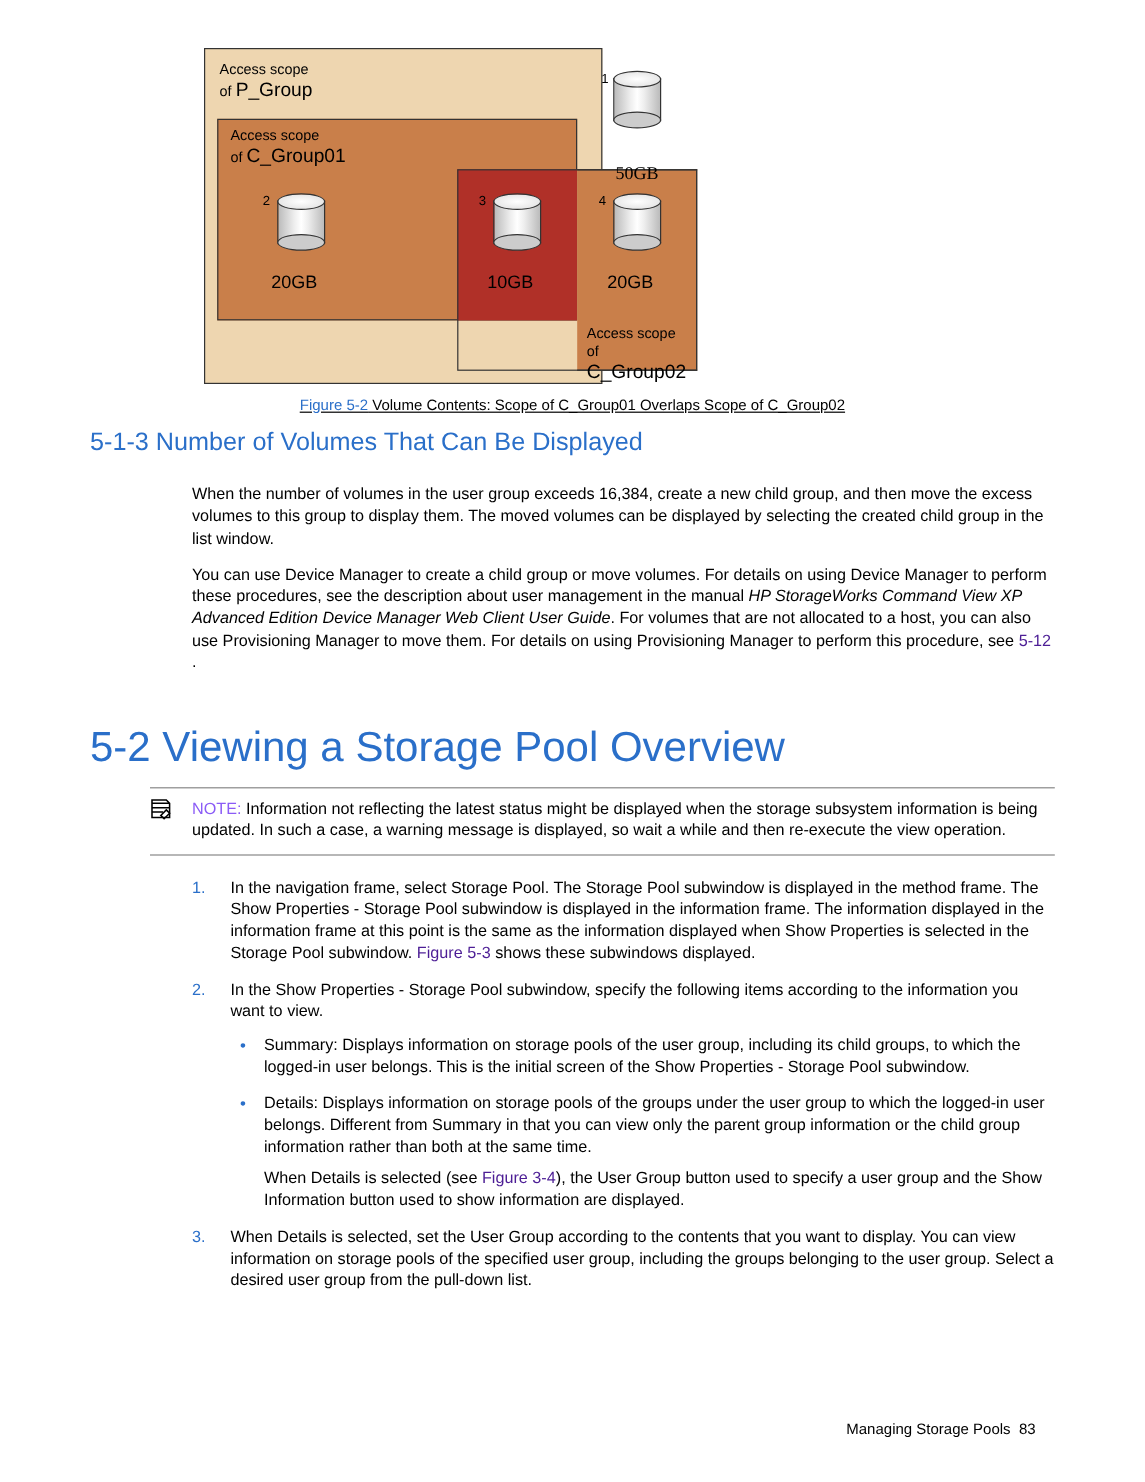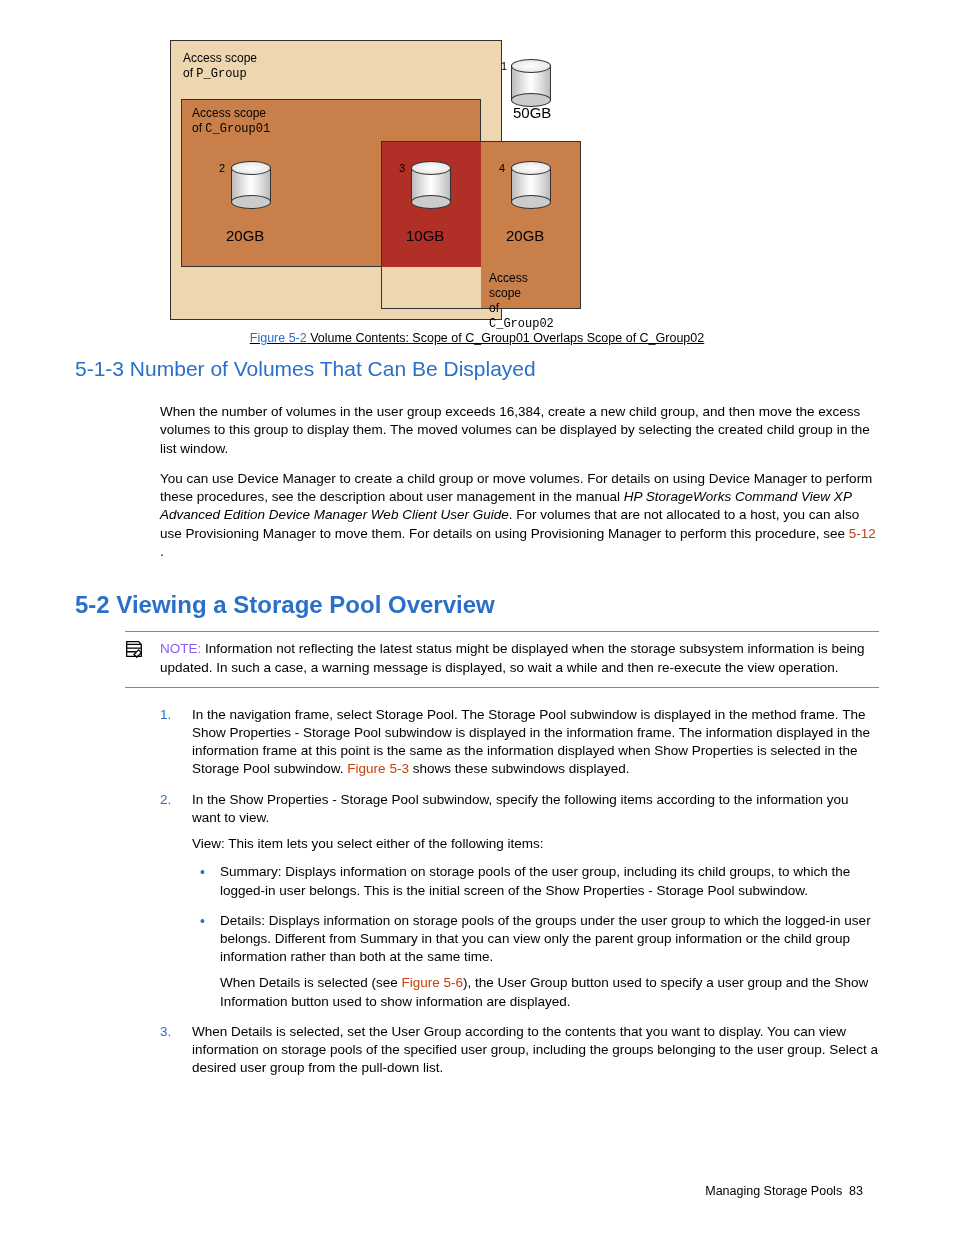--- a/index.html
+++ b/index.html
@@ -28,21 +28,21 @@
     background: #eed6b0;
     border: 1px solid #333;
     position: relative;
     box-sizing: border-box;
   }
   .scope-label {
     position: absolute;
     font-size: 12px;
     line-height: 1.25;
   }
-  .mono { font-family: Liberation Mono, monospace; font-size: 12px; }
+  .mono { font-family: Liberation Sans, sans-serif; font-size: 16px; }
   .scope-outer {
     position: absolute;
     border: 1px solid #333;
     background: #c97f4a;
     box-sizing: border-box;
   }
   .scope-inner-red {
     position: absolute;
     background: #b03028;
     box-sizing: border-box;
@@ -86,32 +86,32 @@
     font-size:15px;
     color:#000;
   }
   .figure-caption {
     text-align:center;
     font-size:12.5px;
     margin: 10px 0 8px 0;
     text-decoration: underline;
   }
   .fig-ref { color:#2a6fc9; }
-  .link { color:#c2410c; }
+  .link { color:#4c1d95; }
   h2.section-513 {
     font-size: 21px;
     font-weight: normal;
     color: #2a6fc9;
     margin: 6px 0 20px 0;
   }
   h1.section-52 {
-    font-size: 24px;
-    font-weight: bold;
+    font-size: 35px;
+    font-weight: normal;
     color: #2a6fc9;
-    margin: 28px 0 10px 0;
+    margin: 38px 0 10px 0;
   }
   .body-text {
     margin-left: 85px;
     margin-bottom: 12px;
   }
   .body-text p { margin: 0 0 12px 0; }
   .italic { font-style: italic; }
   .note-block {
     margin-left: 50px;
     border-top: 1px solid #888;
@@ -204,21 +204,21 @@
         <span>of</span>
         <span class="mono">C_Group02</span>
       </div>
 
       <div class="cyl" style="left:340px; top:18px;">
         <div class="body"></div>
           <div class="top"></div>
           <div class="bottom"></div>
       </div>
       <div class="cyl-num" style="left:330px; top:18px;">1</div>
-      <div class="size-label" style="left:342px; top:62px;">50GB</div>
+      <div class="size-label" style="left:342px; top:94px;font-family:Liberation Serif, serif;">50GB</div>
 
       <div class="cyl" style="left:60px; top:120px;">
         <div class="body"></div>
           <div class="top"></div>
           <div class="bottom"></div>
       </div>
       <div class="cyl-num" style="left:48px; top:120px;">2</div>
       <div class="size-label" style="left:55px; top:185px;">20GB</div>
 
       <div class="cyl" style="left:240px; top:120px;">
@@ -269,27 +269,26 @@
 
 
   <ol class="steps">
     <li>
       <span class="num">1.</span>
       <span>In the navigation frame, select Storage Pool. The Storage Pool subwindow is displayed in the method frame. The Show Properties - Storage Pool subwindow is displayed in the information frame. The information displayed in the information frame at this point is the same as the information displayed when Show Properties is selected in the Storage Pool subwindow. </span><span class="link">Figure 5-3</span><span> shows these subwindows displayed.</span>
     </li>
     <li>
       <span class="num">2.</span>
       <span>In the Show Properties - Storage Pool subwindow, specify the following items according to the information you want to view.</span>
-      <div class="sub-p">View: This item lets you select either of the following items:</div>
       <ul class="bullets">
         <li>Summary: Displays information on storage pools of the user group, including its child groups, to which the logged-in user belongs. This is the initial screen of the Show Properties - Storage Pool subwindow.</li>
         <li>
           <span>Details: Displays information on storage pools of the groups under the user group to which the logged-in user belongs. Different from Summary in that you can view only the parent group information or the child group information rather than both at the same time.</span>
           <div class="sub-p">
-            <span>When Details is selected (see </span><span class="link">Figure 5-6</span><span>), the User Group button used to specify a user group and the Show Information button used to show information are displayed.</span>
+            <span>When Details is selected (see </span><span class="link">Figure 3-4</span><span>), the User Group button used to specify a user group and the Show Information button used to show information are displayed.</span>
           </div>
         </li>
       </ul>
     </li>
     <li>
       <span class="num">3.</span>
       <span>When Details is selected, set the User Group according to the contents that you want to display. You can view information on storage pools of the specified user group, including the groups belonging to the user group. Select a desired user group from the pull-down list.</span>
     </li>
   </ol>
 

